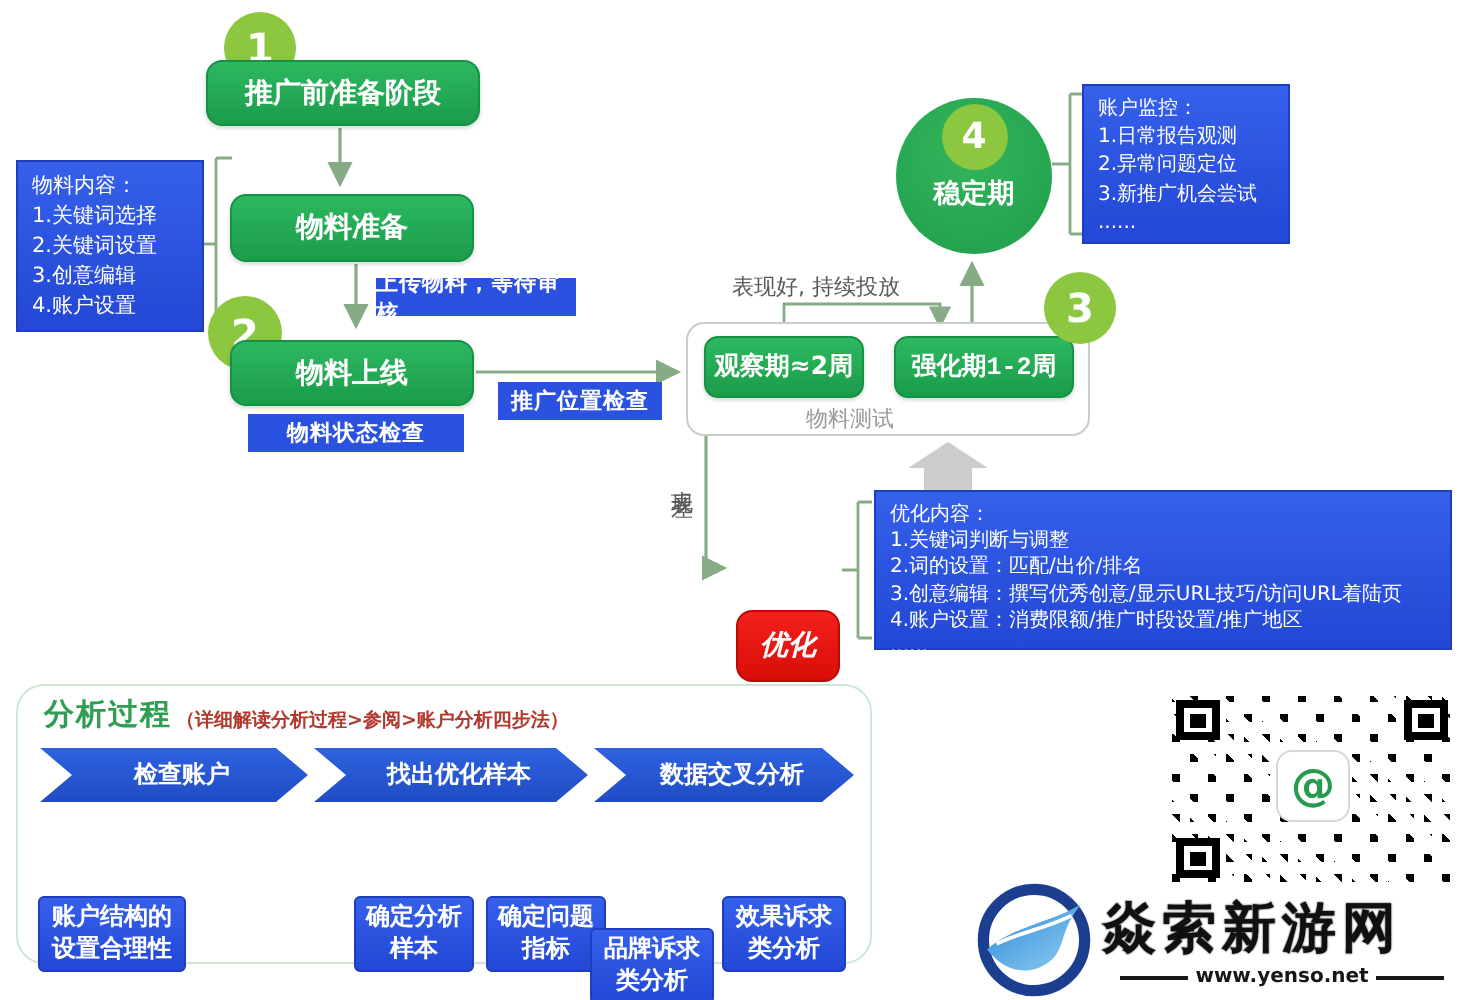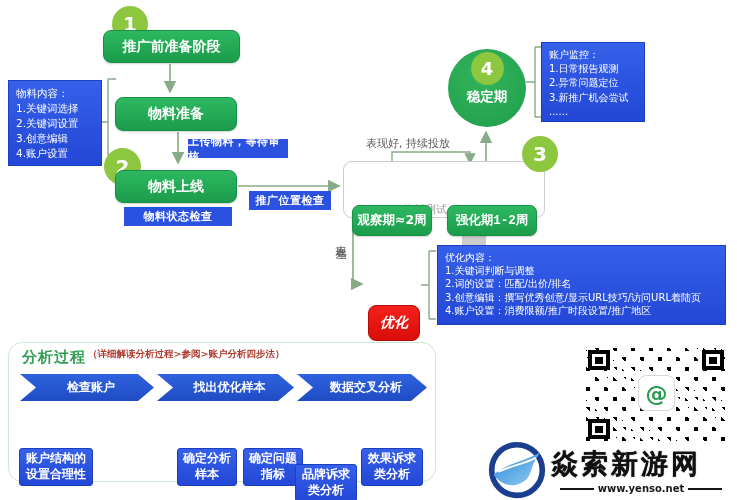--- a/index.html
+++ b/index.html
@@ -6,21 +6,21 @@
   html,body { background:#fff; }
   body { font-family:"DejaVu Sans","Liberation Sans",sans-serif; }
   #canvas { position:relative; width:737px; height:500px; background:#fff; overflow:hidden; }
   #wires { position:absolute; left:0; top:0; z-index:1; }
 
   
   .gbox { position:absolute; z-index:3; background:linear-gradient(#2db860,#1b9c4b);
           border:1px solid #179146; border-radius:8px; color:#fff; font-weight:bold;
           display:flex; align-items:center; justify-content:center; font-size:14px;
           box-shadow:0 1px 2px rgba(0,0,0,.18); }
-  .gbox.small { font-size:12.5px; border-radius:7px;margin-top:37px; }
+  .gbox.small { font-size:12.5px; border-radius:7px; }
 
   
   .badge { position:absolute; z-index:2; background:#8dc63f; border-radius:50%;
            color:#fff; font-weight:bold; display:flex; align-items:center; justify-content:center;
            font-size:20px; }
   .badge.front { z-index:4; }
 
   
   .chip { position:absolute; z-index:3; background:#2b51e0; color:#fff; font-size:11px;
           font-weight:600; display:flex; align-items:center; justify-content:center;
@@ -47,21 +47,21 @@
           border:1px solid #b80a06; border-radius:8px; color:#fff; font-weight:bold;
           font-style:italic; font-size:14px; display:flex; align-items:center; justify-content:center; }
 
   
   .note { position:absolute; z-index:3; color:#5a5a5a; font-size:11px; white-space:nowrap; }
   .vnote { position:absolute; z-index:3; color:#5a5a5a; font-size:11px;
            writing-mode:vertical-lr; text-orientation:upright; letter-spacing:2px; }
 
   
   .abox { position:absolute; z-index:2; background:#fff; border:1.5px solid #cfe6d4; border-radius:14px; }
-  .atitle { position:absolute; z-index:3; display:flex; align-items:flex-start; }
+  .atitle { position:absolute; z-index:3; display:flex; align-items:flex-end; }
   .atitle .t { color:#2f9e52; font-size:15px; font-weight:bold; letter-spacing:1px; }
   .atitle .s { color:#b03a2e; font-size:9.5px; font-weight:bold; margin-left:2px; }
   .chev { position:absolute; z-index:3; height:27px; background:linear-gradient(#2f62df,#1f4cc4);
           color:#fff; font-weight:bold; font-size:12px; display:flex; align-items:center; justify-content:center;
           clip-path:polygon(0 0, calc(100% - 16px) 0, 100% 50%, calc(100% - 16px) 100%, 0 100%, 16px 50%);
           padding-left:8px; }
   .bbox { position:absolute; z-index:3; top:448px; height:37px; background:linear-gradient(#3560ea,#2347d6);
           border:1px solid #1e3ec0; border-radius:3px; color:#fff; font-size:12px; font-weight:700;
           display:flex; align-items:center; justify-content:center; text-align:center;
           line-height:1.3; padding:18px 3px; }

